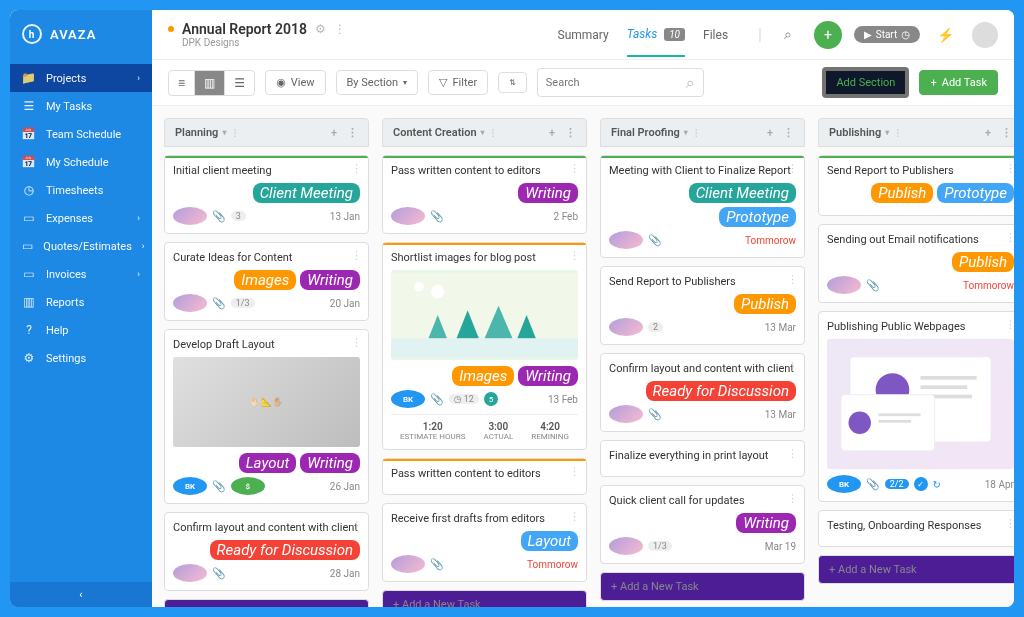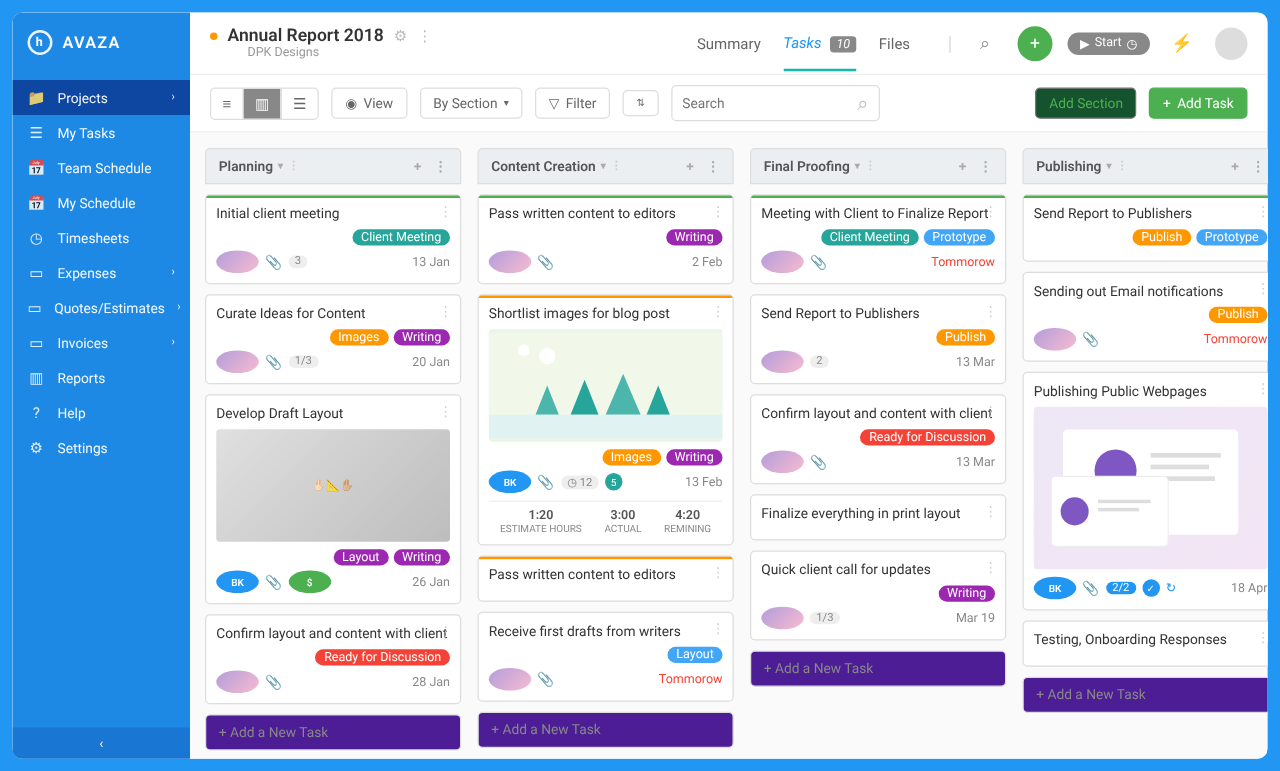--- a/index.html
+++ b/index.html
@@ -13,21 +13,21 @@
 .nav-item.active { background: #0d47a1; }
 .nav-item .chev { margin-left: auto; font-size: 9px; }
 .nav-icon { width: 14px; display: inline-flex; justify-content: center; font-size: 12px; opacity: 0.9; }
 .collapse-bar { text-align: center; padding: 6px; background: #1976d2; cursor: pointer; font-size: 11px; }
 .main { flex: 1; display: flex; flex-direction: column; background: #fafafa; overflow: hidden; }
 .header { height: 50px; background: #fff; border-bottom: 1px solid #eee; display: flex; align-items: center; padding: 0 16px; gap: 10px; }
 .title-block { display: flex; flex-direction: column; }
 .title-row { display: flex; align-items: center; gap: 8px; }
 .status-dot { width: 6px; height: 6px; background: #ff9800; border-radius: 50%; }
 .proj-title { font-size: 14px; font-weight: 600; color: #333; }
-.proj-sub { font-size: 10px; color: #999; margin-left: 30px; }
+.proj-sub { font-size: 10px; color: #999; margin-left: 14px; }
 .gear-sm { color: #bbb; font-size: 12px; cursor: pointer; }
 .spacer { flex: 1; }
 .header-tabs { display: flex; align-items: center; gap: 18px; font-size: 12px; color: #666; }
 .header-tab { cursor: pointer; padding: 14px 0; }
 .header-tab.active { color: #2196f3; border-bottom: 2px solid #14b8a6; font-style: italic; }
 .badge-sq { background: #888; color: #fff; padding: 1px 5px; border-radius: 3px; font-size: 10px; margin-left: 4px; }
 .header-actions { display: flex; align-items: center; gap: 12px; margin-left: 20px; }
 .pipe { color: #ddd; }
 .icon-btn { width: 28px; height: 28px; display: inline-flex; align-items: center; justify-content: center; border-radius: 50%; cursor: pointer; color: #888; font-size: 14px; }
 .icon-btn.green { background: #4caf50; color: #fff; }
@@ -35,35 +35,35 @@
 .avatar-ph { width: 26px; height: 26px; background: #ddd; border-radius: 50%; cursor: pointer; }
 .toolbar { height: 46px; background: #fff; border-bottom: 1px solid #eee; display: flex; align-items: center; padding: 0 16px; gap: 10px; }
 .view-group { display: flex; border: 1px solid #ddd; border-radius: 4px; overflow: hidden; }
 .view-btn { padding: 5px 9px; font-size: 12px; cursor: pointer; color: #666; border-right: 1px solid #ddd; }
 .view-btn:last-child { border-right: none; }
 .view-btn.active { background: #888; color: #fff; }
 .tool-btn { border: 1px solid #ddd; border-radius: 4px; padding: 5px 10px; font-size: 11px; color: #666; cursor: pointer; display: inline-flex; align-items: center; gap: 5px; background: #fff; }
 .tool-btn .caret { font-size: 8px; }
 .search-box { flex: 0 0 160px; display: flex; align-items: center; border: 1px solid #ddd; border-radius: 4px; padding: 4px 8px; }
 .search-box input { border: none; outline: none; flex: 1; font-size: 11px; }
-.btn-outline { border: 1px solid #737373; color: #4caf50; background: #14532d; }
+.btn-outline { border: 4px solid #737373; color: #4caf50; background: #0f172a; }
 .btn-solid { background: #4caf50; color: #fff; border: 1px solid #4caf50; }
 .board { flex: 1; overflow: auto; padding: 12px; display: flex; gap: 13px; }
 .column { width: 205px; flex-shrink: 0; }
 .col-header { background: #eceff1; border: 1px solid #ddd; border-radius: 4px 4px 0 0; padding: 7px 10px; display: flex; align-items: center; font-size: 11px; font-weight: 600; color: #555; }
 .col-header .chev-d { font-size: 8px; margin-left: 4px; color: #aaa; }
 .col-header-actions { margin-left: auto; display: flex; gap: 10px; color: #aaa; }
 .plus-sm, .dots-sm { cursor: pointer; }
 .col-body { display: flex; flex-direction: column; gap: 8px; padding-top: 8px; }
 .card { background: #fff; border: 1px solid #ddd; border-radius: 4px; padding: 8px; position: relative; }
 .card.accent-green::before { content:''; position:absolute; top:0; left:0; right:0; height:2px; background:#4caf50; border-radius:4px 4px 0 0; }
 .card.accent-orange::before { content:''; position:absolute; top:0; left:0; right:0; height:2px; background:#ff9800; border-radius:4px 4px 0 0; }
 .card-title { font-size: 11px; color: #333; margin-bottom: 6px; }
 .tags { display: flex; gap: 4px; justify-content: flex-end; flex-wrap: wrap; margin-bottom: 4px; }
-.tag { padding: 1px 7px; border-radius: 8px; font-size: 10px; color: #fff; }
+.tag { padding: 1px 7px; border-radius: 8px; font-size: 15px; color: #fff; font-style: italic; }
 .t-teal { background: #26a69a; }
 .t-purple { background: #9c27b0; }
 .t-blue { background: #42a5f5; }
 .t-orange { background: #ff9800; }
 .t-red { background: #f44336; }
 .card-footer { display: flex; align-items: center; gap: 5px; font-size: 10px; color: #888; }
 .card-footer .date { margin-left: auto; }
 .date.red { color: #f44336; text-align: center; }
 .avatar-sm { width: 34px; height: 18px; border-radius: 50%; background: linear-gradient(135deg,#b39ddb,#f8bbd0); display:inline-flex; align-items:center; justify-content:center; font-size:8px; color:#fff; font-weight:600; }
 .avatar-sm.bk { background:#2196f3; }
@@ -325,21 +325,21 @@
                 <div class="est-col"><div class="val">4:20</div>REMINING</div>
               </div>
     </div>
             <div class="card accent-orange">
       <span class="dots-v">⋮</span>
       <div class="card-title">Pass written content to editors</div>
 
     </div>
             <div class="card ">
       <span class="dots-v">⋮</span>
-      <div class="card-title">Receive first drafts from writers</div>
+      <div class="card-title">Receive first drafts from editors</div>
 
       <div class="tags">
                 <span class="tag t-blue">Layout</span>
               </div>
       <div class="card-footer">
                 <span class="avatar-sm"></span>
                 <span class="clip">📎</span>
                 <span class="date red">Tommorow</span>
               </div>
 

